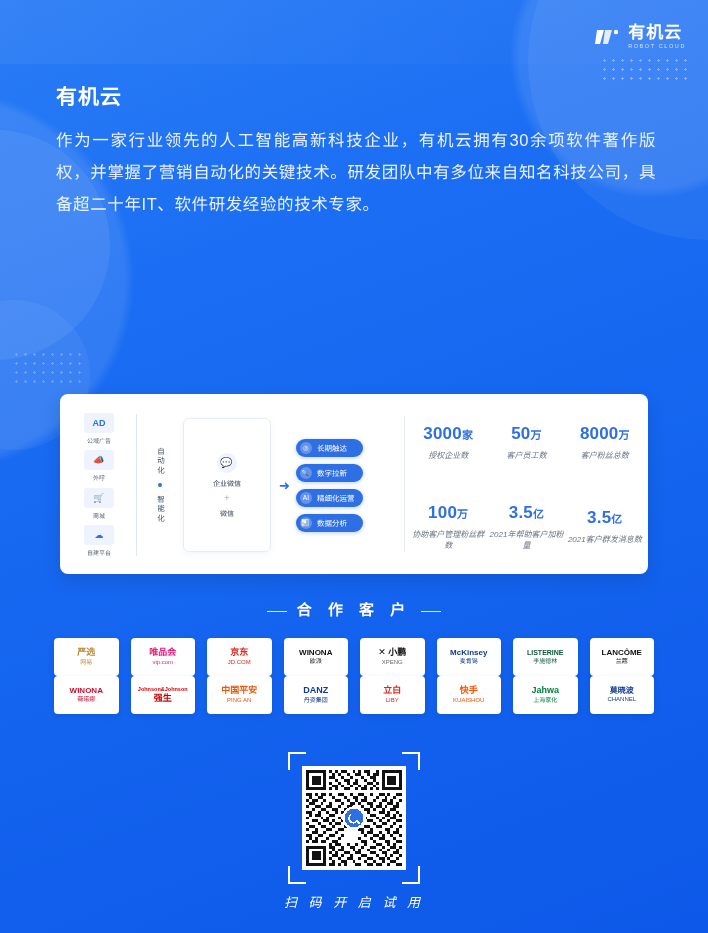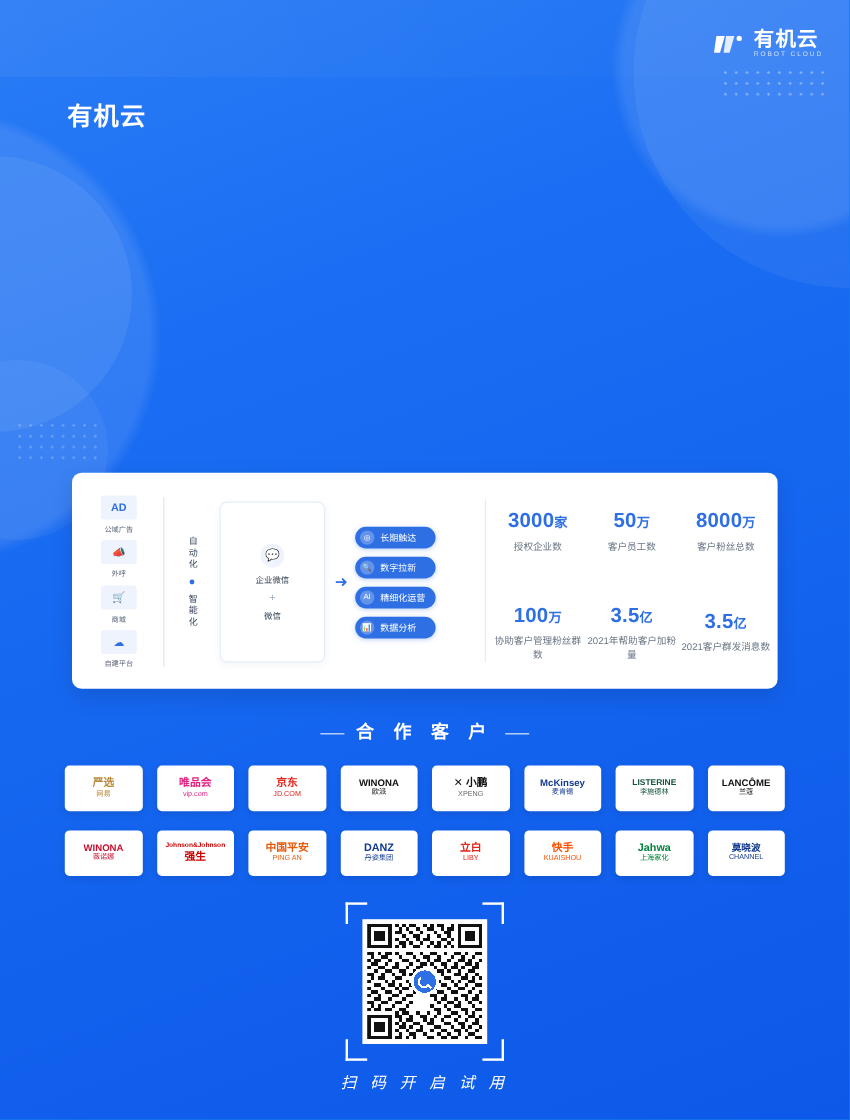--- a/index.html
+++ b/index.html
@@ -88,29 +88,29 @@
   .pill{
     display:flex;align-items:flex-start;gap:5px;background:#2f6fe4;color:#fff;border-radius:11px;
     padding:3px 9px 3px 4px;font-size:7.5px;white-space:nowrap;box-shadow:0 1px 4px rgba(47,111,228,.35);
   }
   .pill .pi{width:12px;height:12px;border-radius:50%;background:rgba(255,255,255,.25);display:flex;align-items:center;justify-content:center;font-size:6.5px;}
   .card-divider{width:1px;background:#e6ecf6;margin:22px 0;}
   .card-right{flex:1;display:grid;grid-template-columns:repeat(3,1fr);grid-template-rows:1fr 1fr;align-items:center;justify-items:center;padding:6px 4px;}
   .stat{text-align:center;}
   .stat .num{color:#2f6fe4;font-size:17px;font-weight:700;letter-spacing:.2px;}
   .stat .num .u{font-size:11px;}
-  .stat .lb{margin-top:5px;font-size:8px;color:#6b7685;}
+  .stat .lb{margin-top:5px;font-size:8px;color:#6b7685;font-style:italic;}
 
   
   .sec-title{
     position:absolute;left:0;right:0;top:598px;text-align:center;color:#fff;
     font-size:15px;font-weight:700;letter-spacing:6px;
   }
   .sec-title .ln{display:inline-block;width:20px;height:1px;background:rgba(255,255,255,.85);vertical-align:middle;margin:0 10px;}
-  .clients{position:absolute;left:54px;top:638px;width:600px;display:flex;flex-direction:column;gap:16px;}
+  .clients{position:absolute;left:54px;top:638px;width:600px;display:flex;flex-direction:column;gap:0;}
   .crow{display:flex;gap:12px;justify-content:space-between;}
   .logo-box{
     width:72px;height:38px;background:#fff;border-radius:4px;
     display:flex;flex-direction:column;align-items:center;justify-content:center;
     box-shadow:0 2px 6px rgba(0,0,0,.10);overflow:hidden;padding:2px;box-sizing:border-box;
   }
   .logo-box .l1{font-size:9px;font-weight:700;line-height:1.1;white-space:nowrap;}
   .logo-box .l2{font-size:6px;line-height:1.2;white-space:nowrap;margin-top:1px;}
 
   
@@ -144,20 +144,21 @@
       </svg>
     </span>
     <span class="logo-txt">
       <span class="logo-cn">有机云</span>
       <span class="logo-en">ROBOT CLOUD</span>
     </span>
   </div>
 
   <div class="intro">
     <h1>有机云</h1>
+    <p>作为一家行业领先的人工智能高新科技企业，有机云拥有30余项软件著作版权，并掌握了营销自动化的关键技术。研发团队中有多位来自知名科技公司，具备超二十年IT、软件研发经验的技术专家。</p>
   </div>
 
   <div class="card">
     <div class="card-left">
       <div class="chanmat">
         <div class="chan">
           <span class="ico">AD</span>
           <span class="lb">公域广告</span>
         </div>
         <div class="chan">

